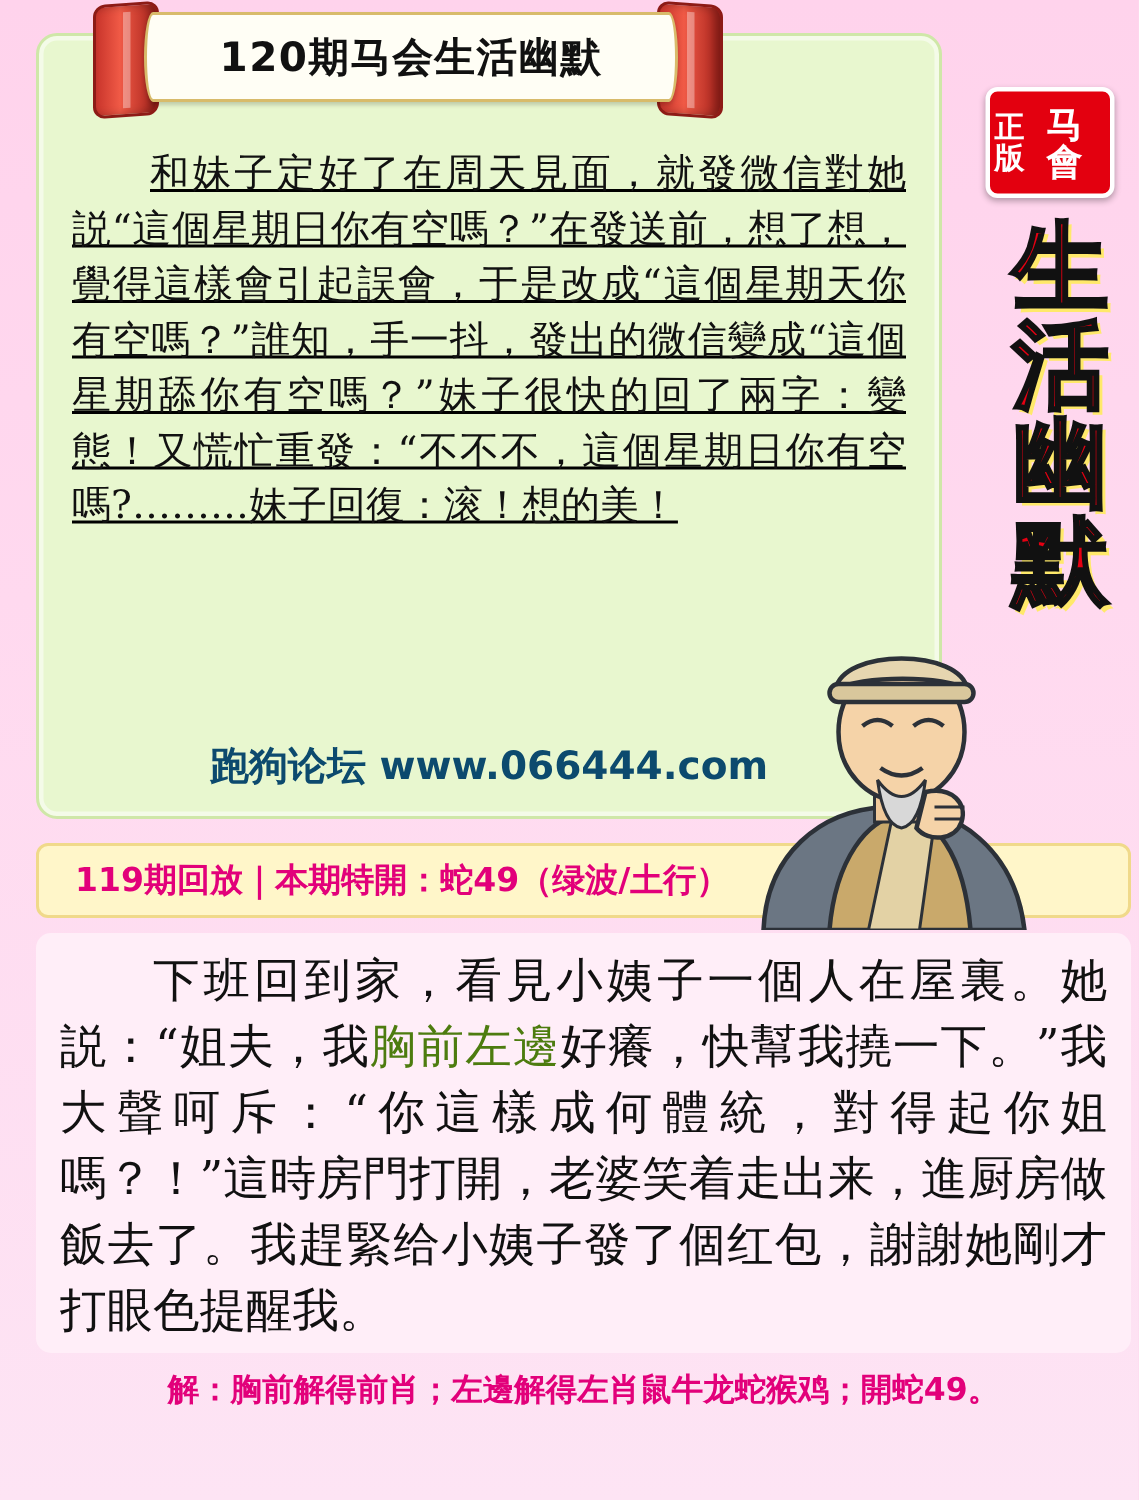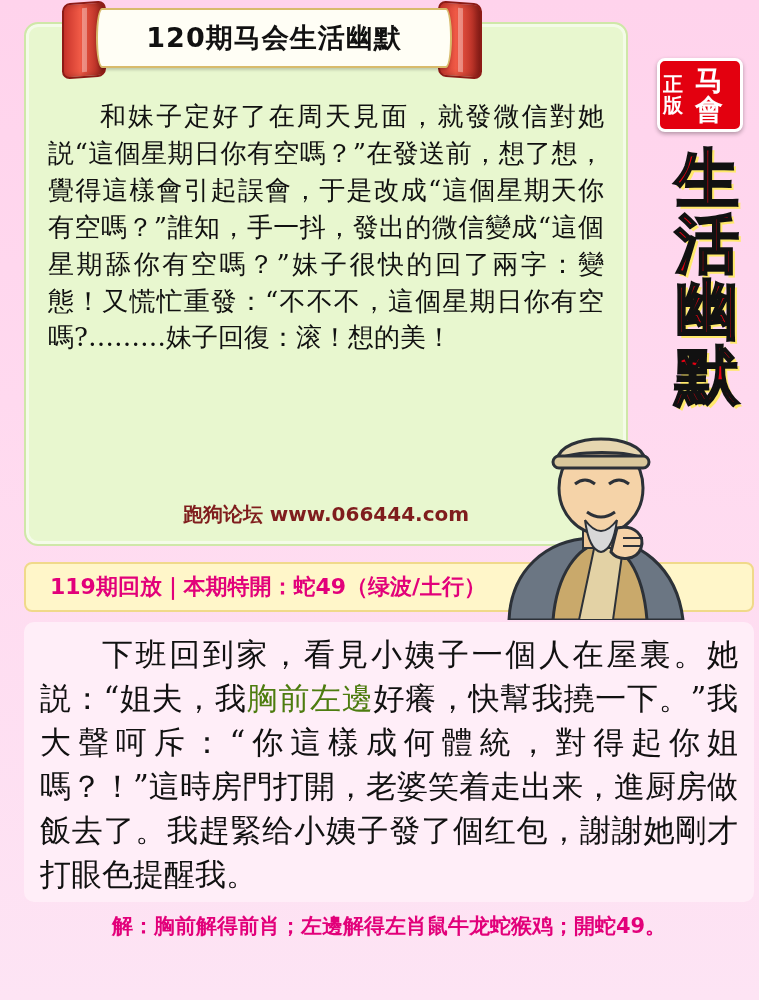--- a/index.html
+++ b/index.html
@@ -26,20 +26,21 @@
   
   .panel-green {
     position: relative;
     width: 600px;
     margin: 12px 0 0 14px;
     min-height: 520px;
     background: #e8f7cf;
     border: 2px solid #cfe7a8;
     border-radius: 14px;
     box-shadow: 0 0 0 3px #f4fbe8 inset;
+    text-decoration: underline;
   }
 
   
   .banner {
     position: absolute;
     left: 36px;
     top: -22px;
     width: 420px;
     height: 78px;
   }
@@ -98,24 +99,24 @@
     text-indent: 2em;
     text-align: justify;
   }
 
   .site-line {
     position: absolute;
     left: 0;
     right: 0;
     bottom: 16px;
     text-align: center;
-    color: #7f1d1d;
-    font-family: "DejaVu Sans", sans-serif;
-    font-weight: bold;
-    font-size: 20px;
+    color: #0c4a6e;
+    font-family: "DejaVu Sans", sans-serif;
+    font-weight: bold;
+    font-size: 26px;
   }
 
   
   .vtitle {
     position: absolute;
     right: 6px;
     top: 146px;
     width: 92px;
     text-align: center;
   }
@@ -150,21 +151,21 @@
   }
   .stamp .col {
     display: flex;
     flex-direction: column;
     color: #fff;
     font-family: "DejaVu Serif", serif;
     font-weight: bold;
     line-height: 1.05;
   }
   .stamp .col.small span { font-size: 20px; }
-  .stamp .col.big span { font-size: 28px; }
+  .stamp .col.big span { font-size: 24px; }
 
   
   .oldman {
     position: absolute;
     right: 58px;
     top: 420px;
     width: 210px;
     height: 200px;
     z-index: 5;
   }

